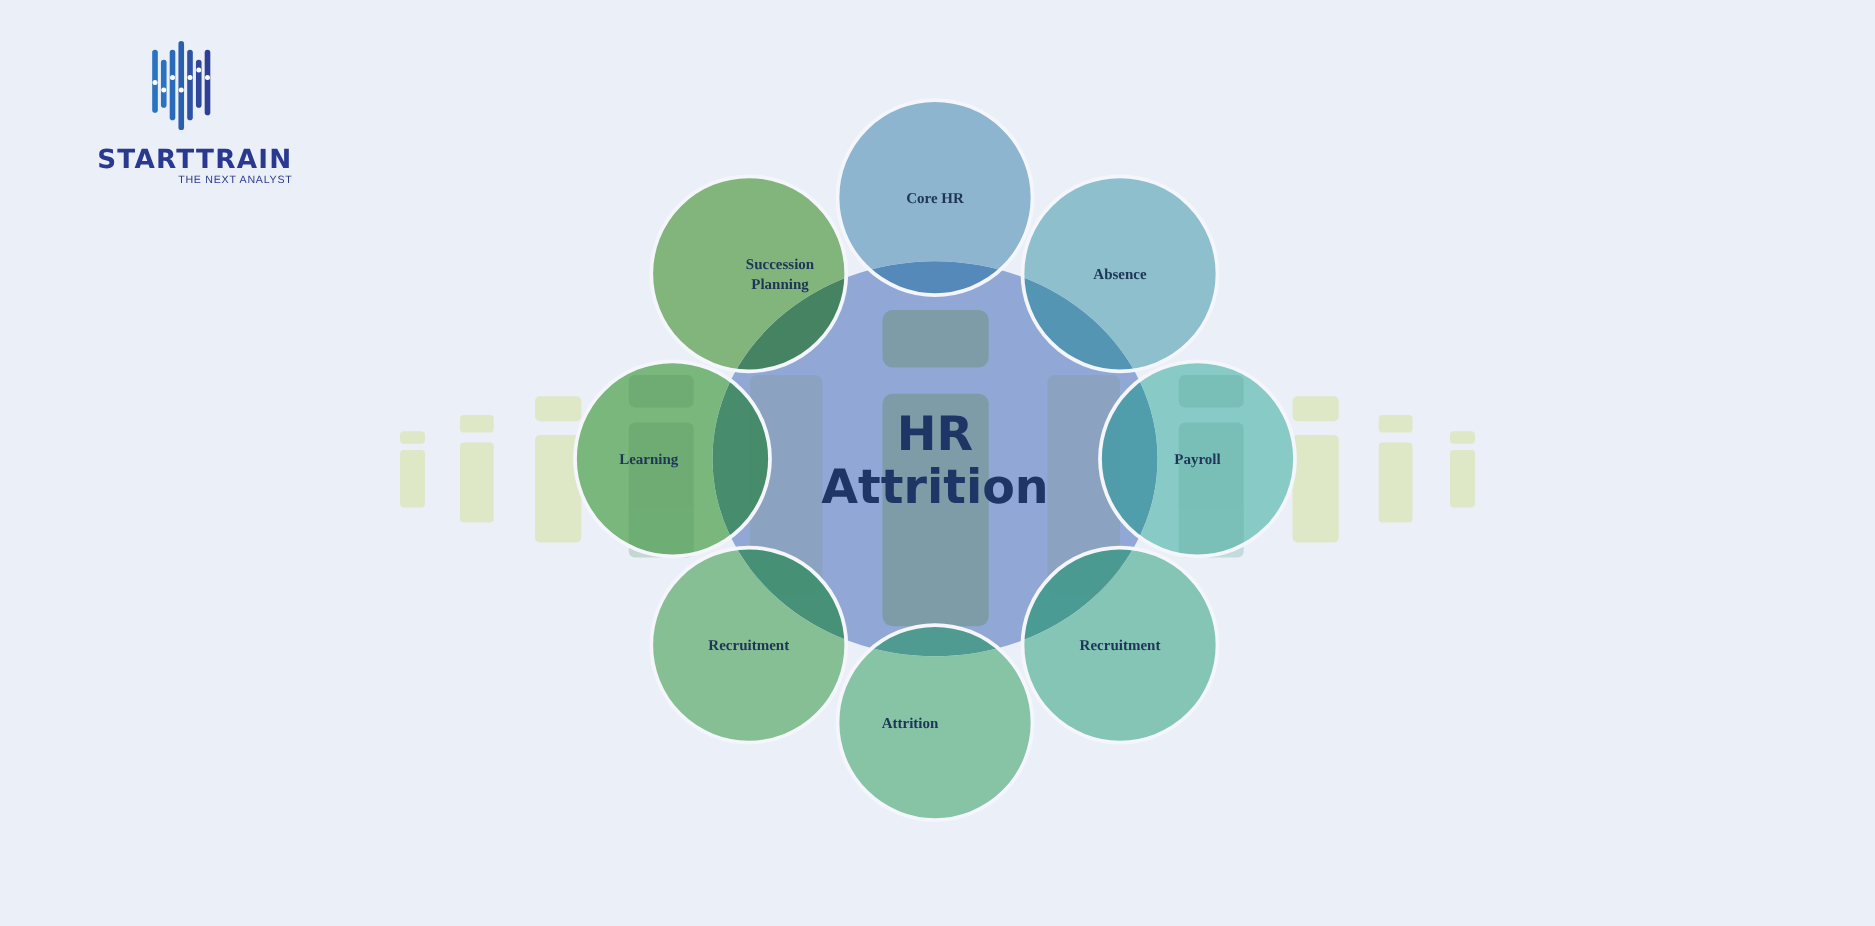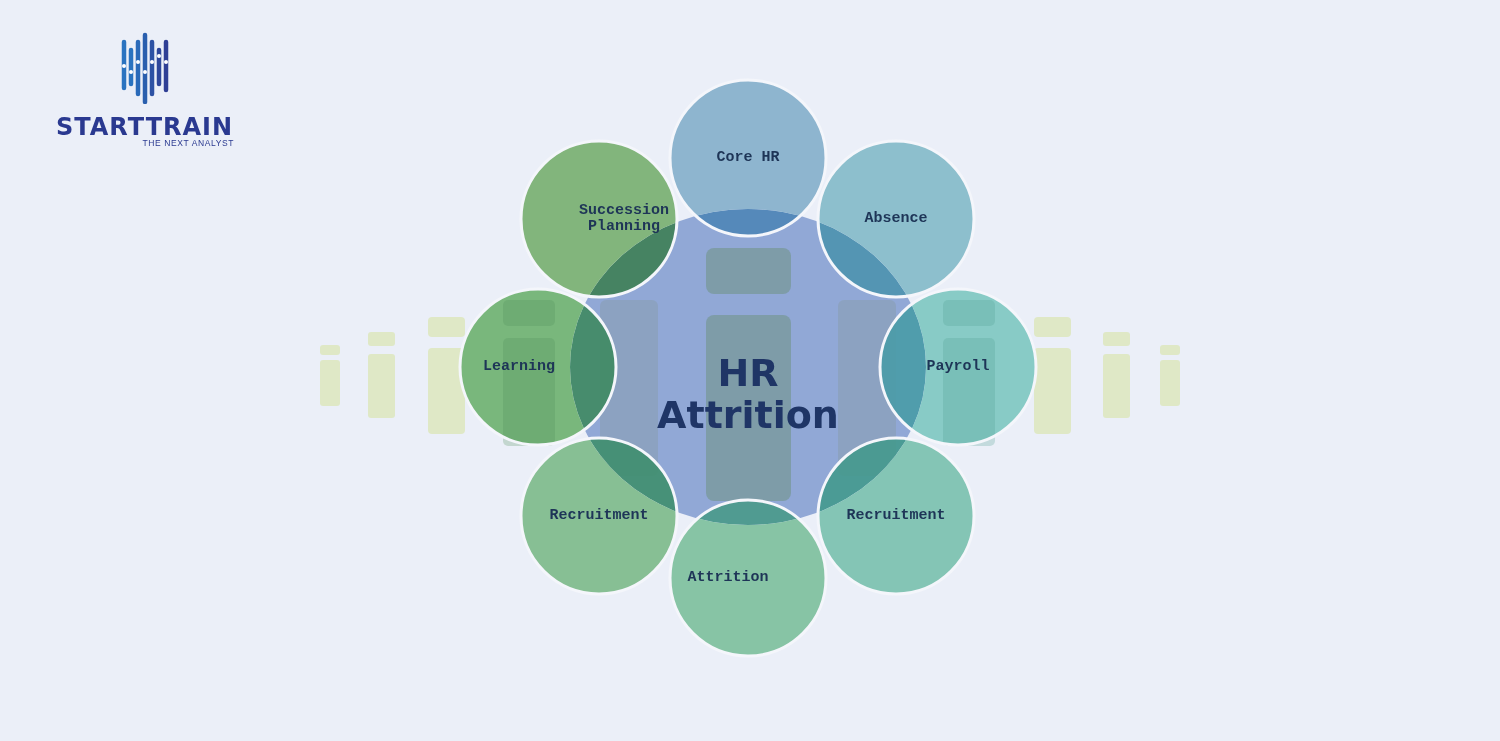--- a/index.html
+++ b/index.html
@@ -5,40 +5,40 @@
     html, body { margin: 0; padding: 0; }
     body {
       width: 1500px; height: 741px; overflow: hidden;
       background: #ebeff8;
       position: relative;
       font-family: "DejaVu Sans", sans-serif;
     }
     .logo { position: absolute; left: 56px; top: 32px; width: 180px; height: 120px; }
     .logo-mark { position: absolute; left: 64px; top: 0; width: 50px; height: 72px; }
     .logo-text {
-      position: absolute; left: 0; top: 84px; width: 178px; text-align: left;
+      position: absolute; left: 0; top: 84px; width: 178px; text-align: right;
       font-family: "DejaVu Sans", sans-serif; font-weight: bold;
-      font-size: 24px; letter-spacing: 1px; color: #2a3990; line-height: 22px;
+      font-size: 21px; letter-spacing: 1px; color: #2a3990; line-height: 22px;
     }
     .logo-tag {
       position: absolute; left: 0; top: 106px; width: 178px; text-align: right;
       font-family: "Liberation Sans", sans-serif; font-size: 8.5px;
       letter-spacing: 0.6px; color: #2a3990;
     }
     .diagram { position: absolute; left: 0; top: 0; width: 1500px; height: 741px; }
     .circle-label {
       position: absolute; transform: translate(-50%, -50%);
-      font-family: Liberation Mono, monospace; font-weight: bold;
-      font-size: 15px; color: #1e3557; text-align: center; line-height: 16px;
+      font-family: Liberation Serif, serif; font-weight: bold;
+      font-size: 12px; color: #1e3557; text-align: center; line-height: 16px;
       white-space: nowrap; cursor: default;
     }
     .center-label {
       position: absolute; left: 748px; top: 368px; transform: translate(-50%, -50%);
       font-family: "DejaVu Sans", sans-serif; font-weight: bold;
-      font-size: 38px; color: #1f3566; text-align: center; line-height: 42px; margin-top: 26px;
+      font-size: 38px; color: #1f3566; text-align: center; line-height: 42px;
     }
   </style>
 </head>
 <body>
 
 <div class="logo">
   <svg class="logo-mark" viewBox="0 0 50 72">
     <g stroke-linecap="round" stroke-width="4.5">
       <line x1="4" y1="10" x2="4" y2="56" stroke="#2a73c0"></line>
       <line x1="11" y1="18" x2="11" y2="52" stroke="#2a73c0"></line>

